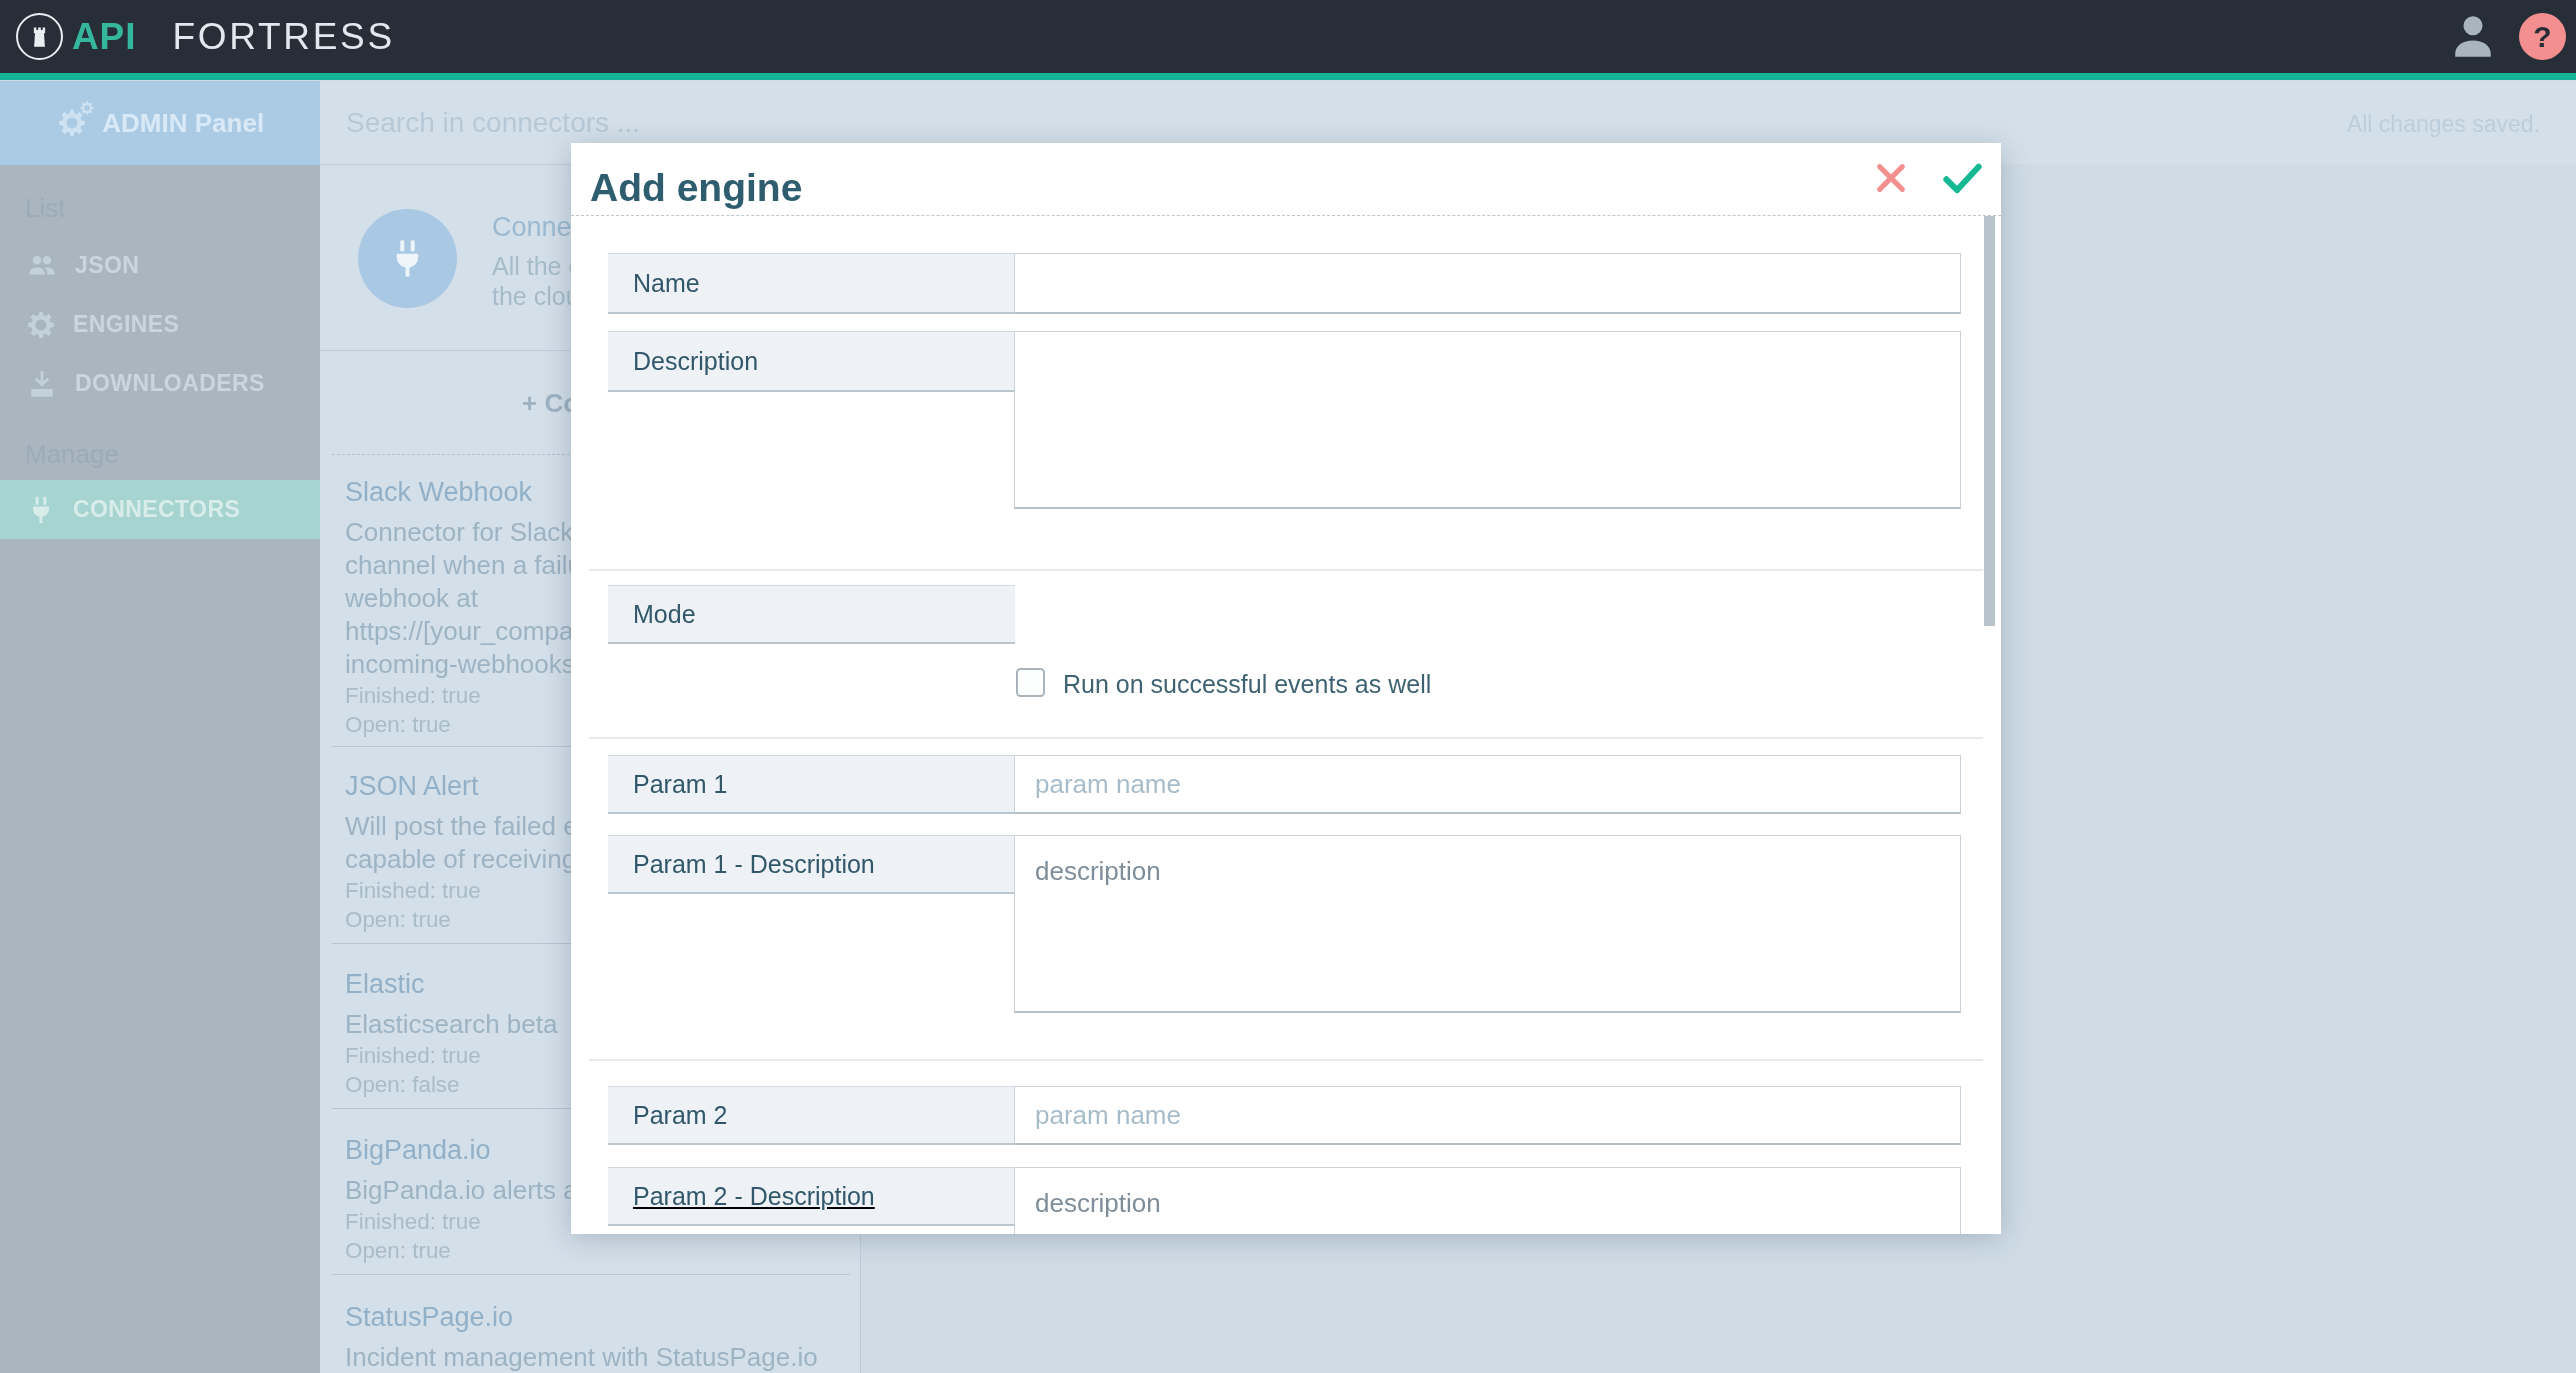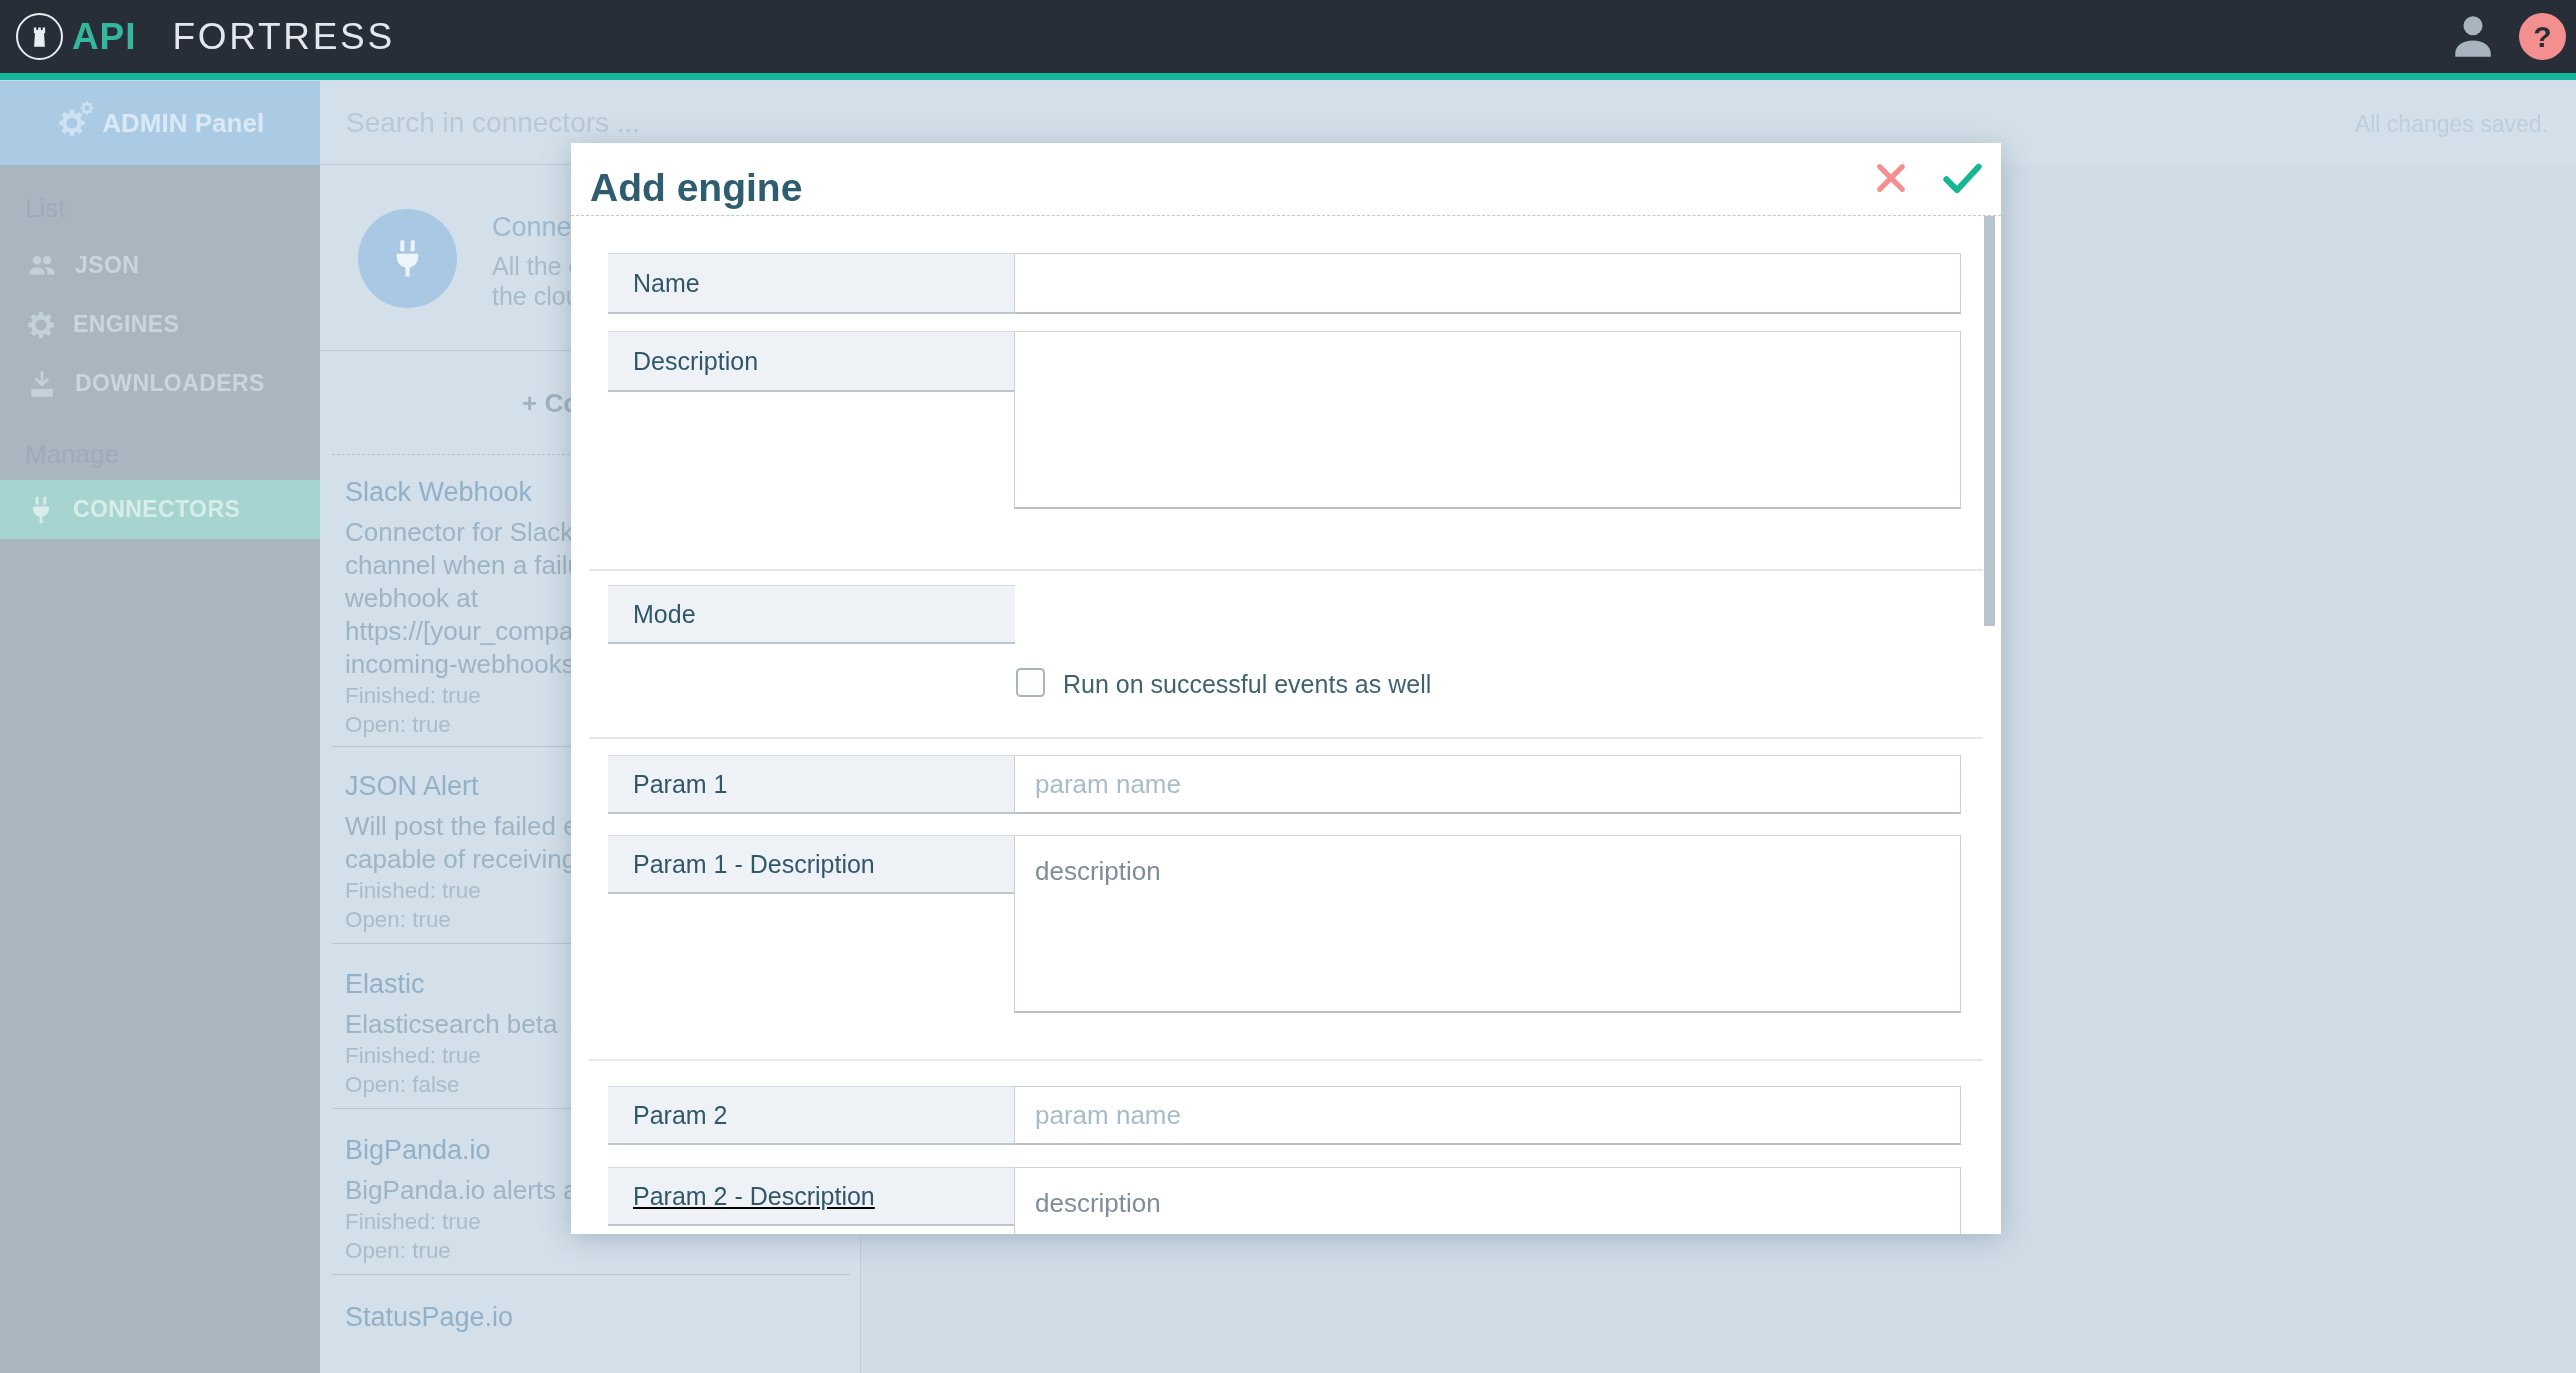--- a/index.html
+++ b/index.html
@@ -30,21 +30,21 @@
   .nav-item .ic{margin-left:25px;display:flex;}
   .nav-item.selected{background:#a6d4d0;}
   .nav-item.selected .txt{color:#d8ede9;}
 
   
   .list-col{position:absolute;left:320px;top:164px;width:540px;height:1210px;background:#d3dfe9;}
   .search-strip{position:absolute;left:320px;top:81px;width:2256px;height:83px;background:#d4e0e9;}
   .search-input{position:absolute;left:344px;top:92px;width:985px;height:59px;border:none;outline:none;
                 background:transparent;font-family:Liberation Sans, sans-serif;font-size:28px;color:#6d8699;}
   .search-input::placeholder{color:#b7c9d7;}
-  .status-text{position:absolute;right:28px;top:111px;font-size:23px;color:#bccedb;}
+  .status-text{position:absolute;right:36px;top:111px;font-size:23px;color:#bccedb;}
   .hline{position:absolute;height:0.9px;background:#bfccd7;}
   .dashline{position:absolute;height:0;border-top:1.8px dashed #b4c2ce;}
   .conn-circle{position:absolute;left:358px;top:209px;width:99px;height:99px;border-radius:50%;
                background:#a9c8e3;display:flex;align-items:center;justify-content:center;}
   .panel-title{position:absolute;left:492px;top:212px;font-size:27px;color:#9bbad2;}
   .panel-sub{position:absolute;left:492px;font-size:25px;color:#a6bcca;}
   .add-conn-btn{position:absolute;left:522px;top:388px;font-size:26px;font-weight:700;color:#9db2c3;}
 
   .citem{position:absolute;left:345px;width:502px;}
   .li-title{font-size:27px;color:#92b1c8;height:39px;}
@@ -156,20 +156,21 @@
   <div class="citem" style="top:1135px;">
     <div class="li-title">BigPanda.io</div>
     <div class="li-desc">BigPanda.io alerts an</div>
     <div class="li-meta">Finished: true</div>
     <div class="li-meta">Open: true</div>
   </div>
   <div class="cdiv" style="top:1274px;"></div>
 
   <div class="citem" style="top:1302px;">
     <div class="li-title">StatusPage.io</div>
+    <div class="li-desc">Incident management with StatusPage.io</div>
   </div>
 
   <nav class="sidebar">
     <div class="admin-header">
       <span style="margin-left:56px;position:relative;display:flex;">
         <svg width="32" height="32" viewBox="0 0 20 20" fill="#cfe2f2">
             <path fill-rule="evenodd" d="M10 6.5A3.5 3.5 0 1 1 6.5 10 3.5 3.5 0 0 1 10 6.5zM18 11.3V8.7l-2.2-.4a6 6 0 0 0-.6-1.5l1.3-1.8-1.8-1.8-1.8 1.3a6 6 0 0 0-1.5-.6L11 1.7H9l-.4 2.2a6 6 0 0 0-1.5.6L5.3 3.2 3.5 5l1.3 1.8a6 6 0 0 0-.6 1.5L2 8.7v2.6l2.2.4a6 6 0 0 0 .6 1.5l-1.3 1.8 1.8 1.8 1.8-1.3a6 6 0 0 0 1.5.6l.4 2.2h2l.4-2.2a6 6 0 0 0 1.5-.6l1.8 1.3 1.8-1.8-1.3-1.8a6 6 0 0 0 .6-1.5z"></path>
           </svg>
         <svg width="16" height="16" viewBox="0 0 20 20" fill="#cfe2f2" style="position:absolute;left:23px;top:-7.2px;">
             <path fill-rule="evenodd" d="M10 6.5A3.5 3.5 0 1 1 6.5 10 3.5 3.5 0 0 1 10 6.5zM18 11.3V8.7l-2.2-.4a6 6 0 0 0-.6-1.5l1.3-1.8-1.8-1.8-1.8 1.3a6 6 0 0 0-1.5-.6L11 1.7H9l-.4 2.2a6 6 0 0 0-1.5.6L5.3 3.2 3.5 5l1.3 1.8a6 6 0 0 0-.6 1.5L2 8.7v2.6l2.2.4a6 6 0 0 0 .6 1.5l-1.3 1.8 1.8 1.8 1.8-1.3a6 6 0 0 0 1.5.6l.4 2.2h2l.4-2.2a6 6 0 0 0 1.5-.6l1.8 1.3 1.8-1.8-1.3-1.8a6 6 0 0 0 .6-1.5z"></path>

